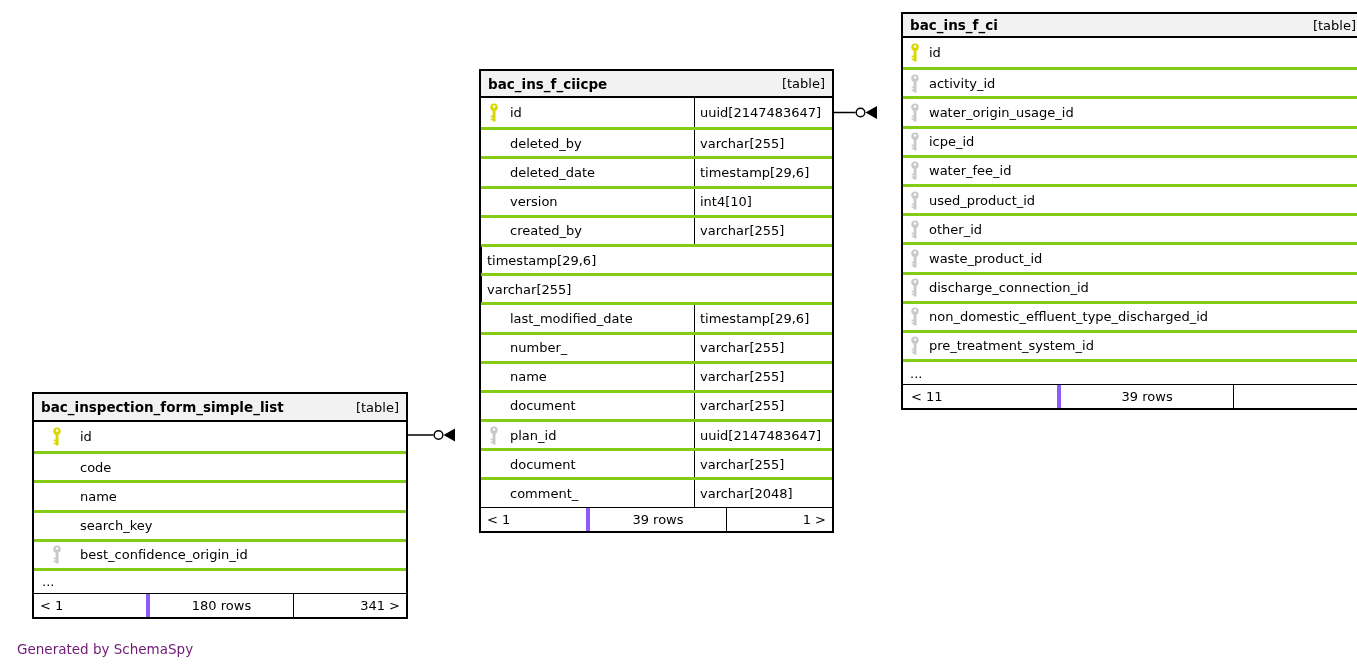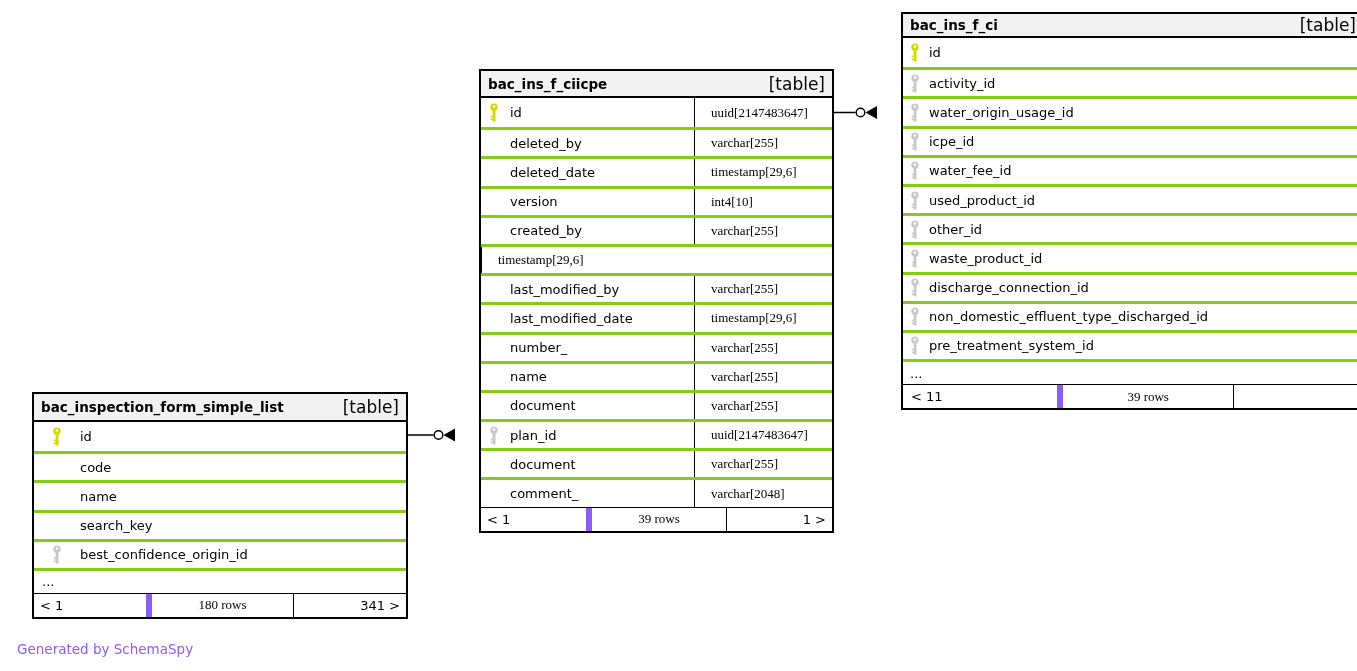--- a/index.html
+++ b/index.html
@@ -45,21 +45,21 @@
     align-items: center;
     background: #f2f2f2;
     border-bottom: 2px solid #000000;
     padding: 0 7px;
   }
   .t-left  .tbl-header { height: 28px; }
   .t-mid   .tbl-header { height: 27px; align-items: center; }
   .t-right .tbl-header { height: 24px; }
 
   .tbl-title { font-weight: bold; font-size: 13.5px; white-space: nowrap; }
-  .tbl-badge { font-size: 17px; white-space: nowrap; }
+  .tbl-badge { font-size: 13px; white-space: nowrap; }
 
   .row {
     display: flex;
     align-items: center;
     height: 29.2px;
     border-top: 3px solid #84cc16;
     background: #ffffff;
   }
   .tbl-body .row:first-child { border-top: none; }
 
@@ -84,23 +84,22 @@
   .t-right .keycell { width: 19px; }
 
   .colname { white-space: nowrap; }
 
   .typecell {
     flex: 1;
     height: 100%;
     display: flex;
     align-items: center;
     border-left: 1px solid #000000;
-    padding-left: 16px;
+    padding-left: 5px;
     white-space: nowrap;
-    font-family: Liberation Serif, serif;
   }
 
   .row.ellipsis-row {
     height: 25px;
     display: flex;
     align-items: center;
   }
   .t-left  .row.ellipsis-row { padding-left: 8px; }
   .t-right .row.ellipsis-row { padding-left: 7px; }
 
@@ -111,31 +110,31 @@
     border-top: 1px solid #000000;
     font-size: 13px;
   }
   .f-cell {
     display: flex;
     align-items: center;
     height: 100%;
     white-space: nowrap;
   }
   .f-prev  { width: 30%; padding-left: 6px; justify-content: flex-start; }
-  .f-count { width: 40%; justify-content: center; border-left: 6px solid #8b5cf6; border-right: 1px solid #000; font-family: Liberation Serif, serif; }
+  .f-count { width: 40%; justify-content: center; border-left: 4px solid #8b5cf6; border-right: 1px solid #000; }
   .f-next  { flex: 1; justify-content: flex-end; padding-right: 6px; }
   .t-right .f-prev  { width: 33.5%; padding-left: 8px; }
   .t-right .f-count { width: 38.5%; }
 
   .credit {
     position: absolute;
     left: 17px;
     top: 641px;
     font-size: 13.5px;
-    color: #8b5cf6;
+    color: #701a75;
     white-space: nowrap;
   }
 </style>
 </head>
 <body>
 
 <div class="canvas">
 
   <svg class="connectors" width="1357" height="671" viewBox="0 0 1357 671" xmlns="http://www.w3.org/2000/svg">
 
@@ -258,24 +257,20 @@
           <span class="namewrap">
             <span class="keycell"></span>
             <span class="colname">created_by</span>
           </span>
           <span class="typecell">varchar[255]</span>
         </div>
         <div class="row">
           <span class="typecell">timestamp[29,6]</span>
         </div>
         <div class="row">
-          <span class="namewrap">
-            <span class="keycell"></span>
-            <span class="colname">last_modified_by</span>
-          </span>
           <span class="typecell">varchar[255]</span>
         </div>
         <div class="row">
           <span class="namewrap">
             <span class="keycell"></span>
             <span class="colname">last_modified_date</span>
           </span>
           <span class="typecell">timestamp[29,6]</span>
         </div>
         <div class="row">

